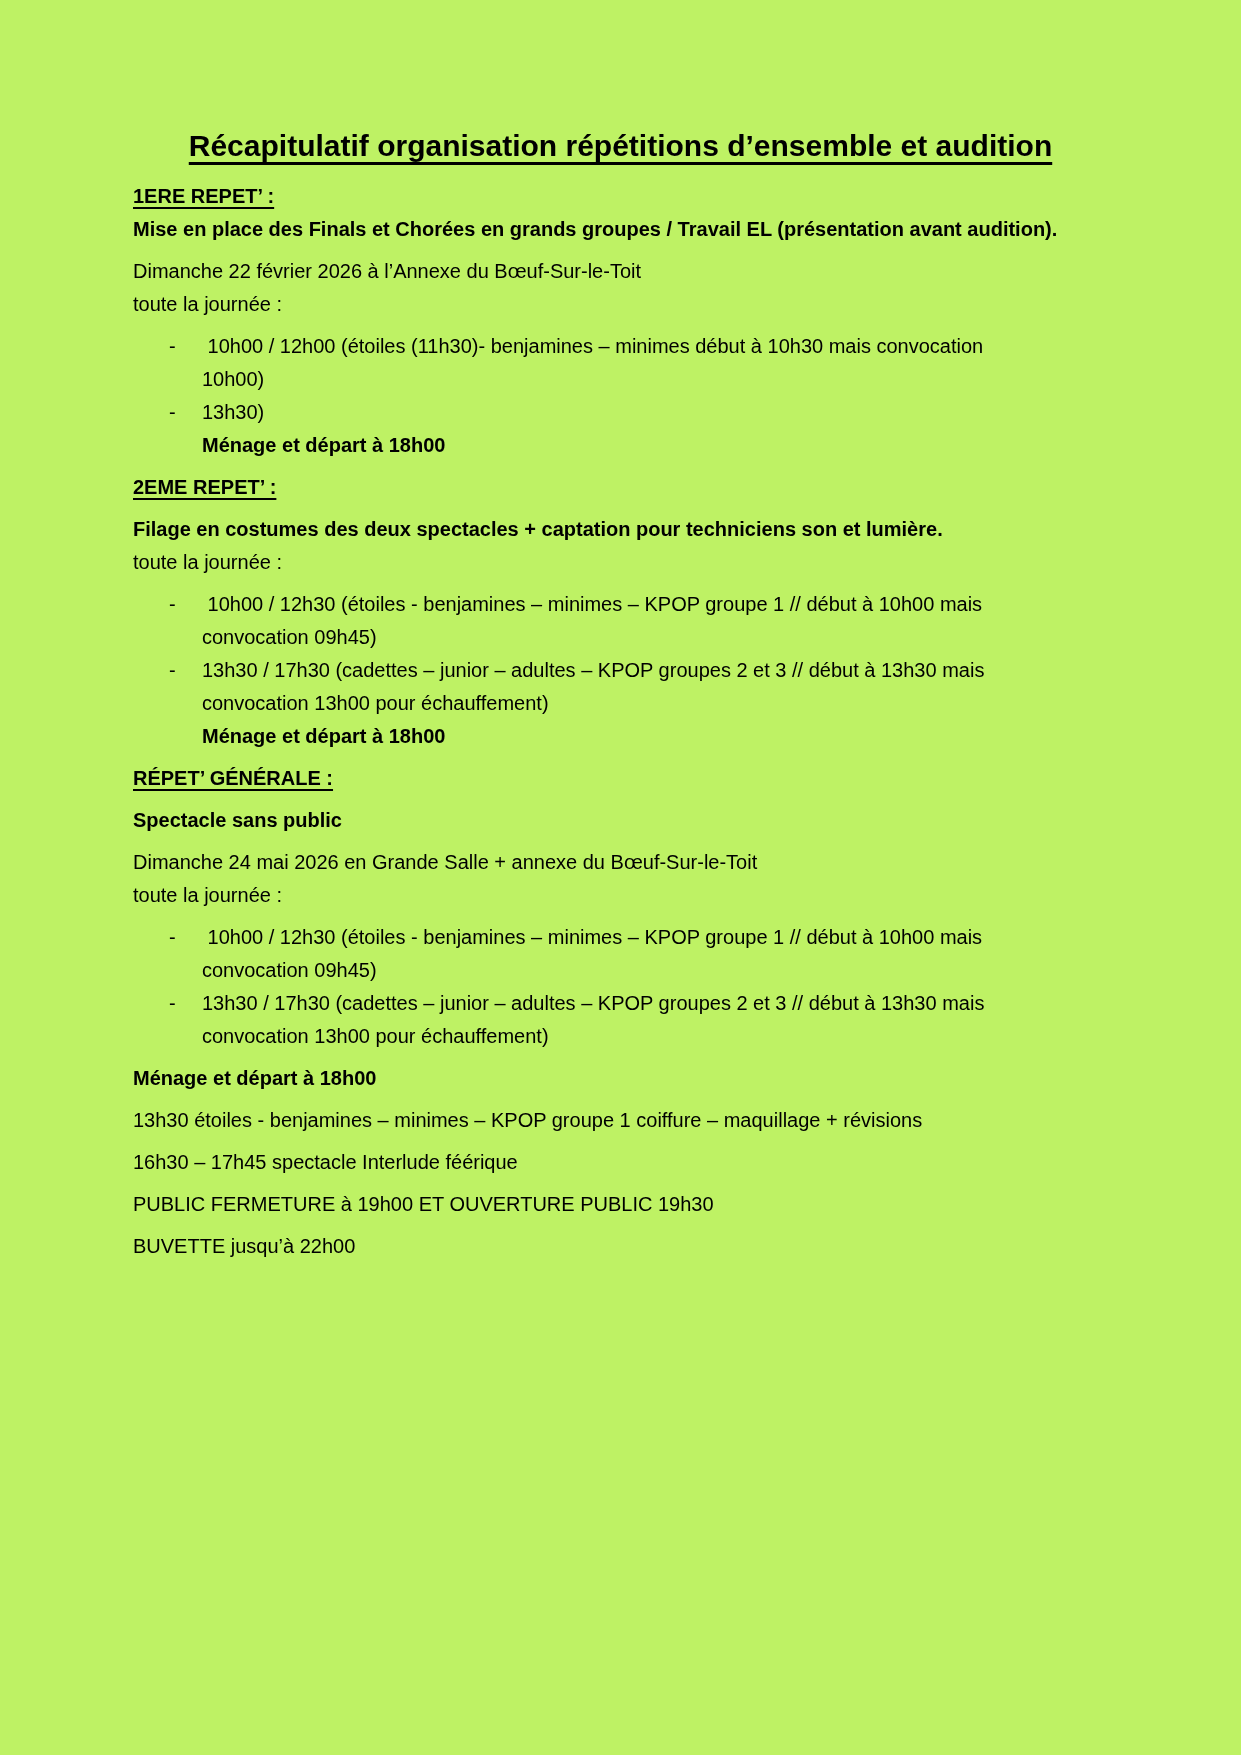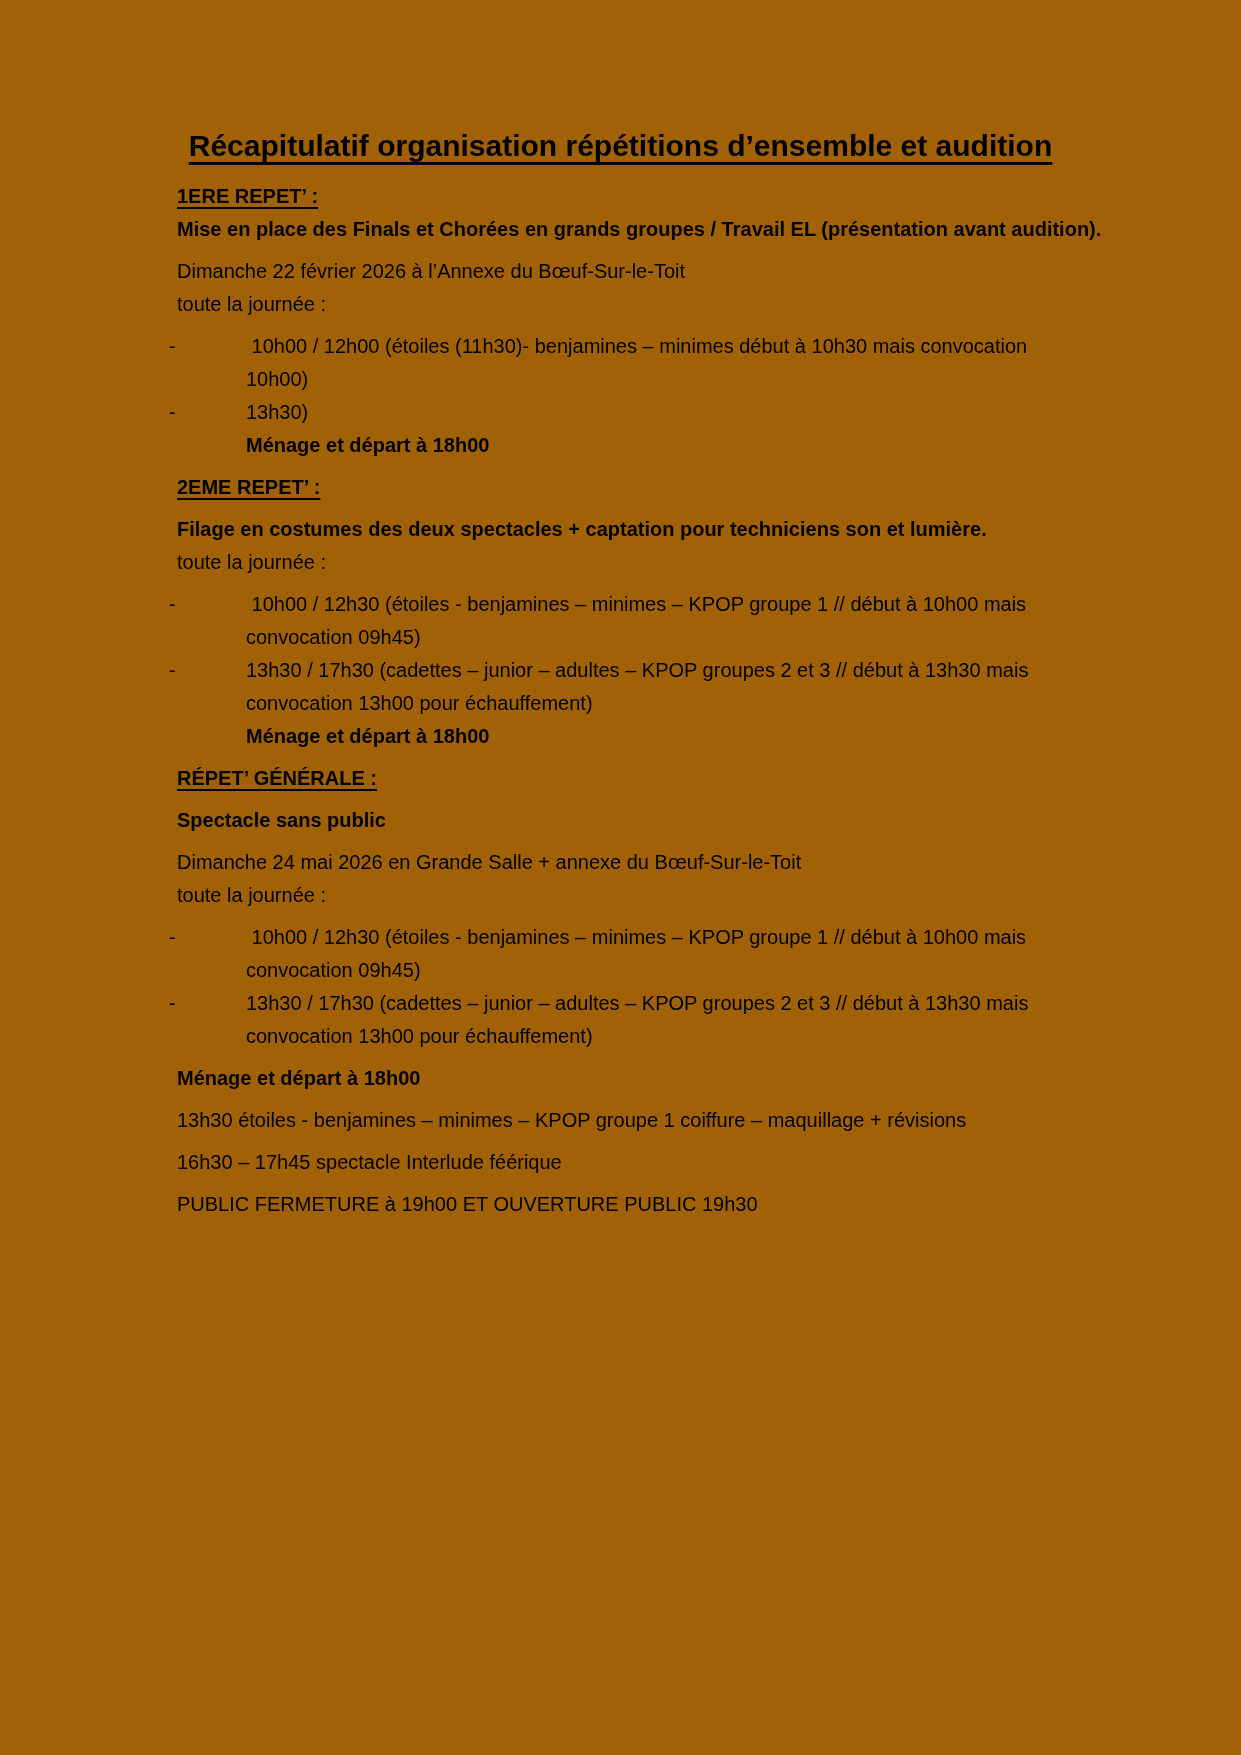--- a/index.html
+++ b/index.html
@@ -9,42 +9,41 @@
     background: #ffffff;
     color: #000000;
     font-family: "Liberation Sans", sans-serif;
     overflow: hidden;
   }
   .page {
     box-sizing: border-box;
     width: 1241px;
     height: 1755px;
     padding: 122px 133px 0 133px;
-    background: #a16207;
+    background: #bef264;
   }
   .doc-title {
     text-align: center;
     margin: 0 0 10px 0;
   }
   .title-line {
     font-size: 30px;
     font-weight: bold;
     line-height: 48px;
     white-space: pre;
   }
   .title-line .u {
     text-decoration: underline;
     text-decoration-thickness: 3px;
     text-underline-offset: 6px;
   }
   .line {
     font-size: 20px;
     line-height: 33px;
     white-space: pre;
-    margin-left: 44px;
   }
   .b { font-weight: bold; }
   .heading {
     font-weight: bold;
   }
   .heading .u {
     text-decoration: underline;
     text-decoration-thickness: 2px;
     text-underline-offset: 4px;
   }
@@ -150,14 +149,17 @@
 
   <div class="cluster">
     <div class="line">13h30 étoiles - benjamines – minimes – KPOP groupe 1 coiffure – maquillage + révisions</div>
   </div>
   <div class="cluster">
     <div class="line">16h30 – 17h45 spectacle Interlude féérique</div>
   </div>
   <div class="cluster">
     <div class="line">PUBLIC FERMETURE à 19h00 ET OUVERTURE PUBLIC 19h30</div>
   </div>
+  <div class="cluster">
+    <div class="line">BUVETTE jusqu’à 22h00</div>
+  </div>
 
 </div>
 
 </body></html>

